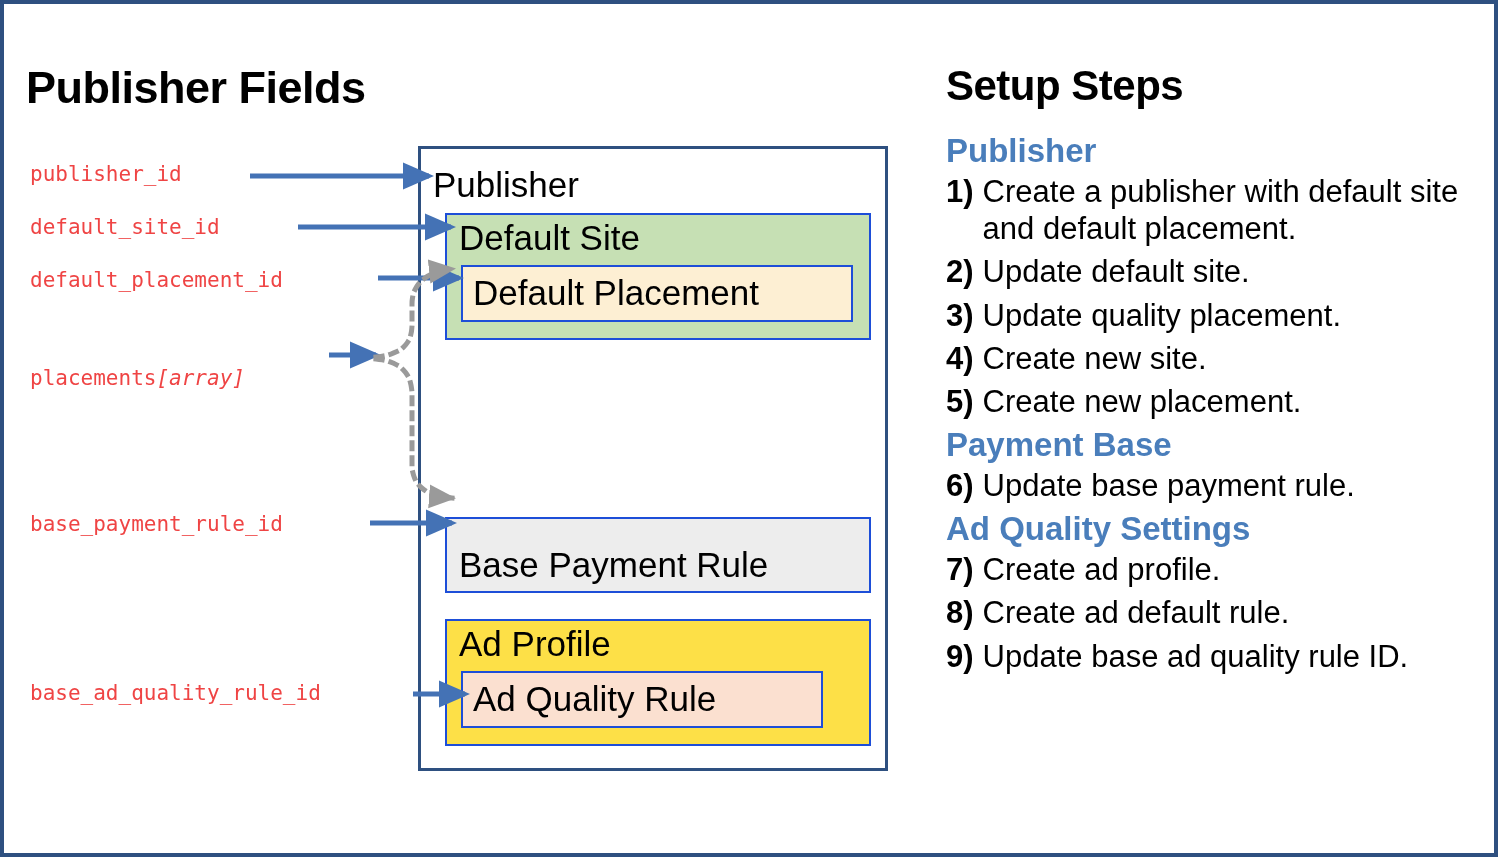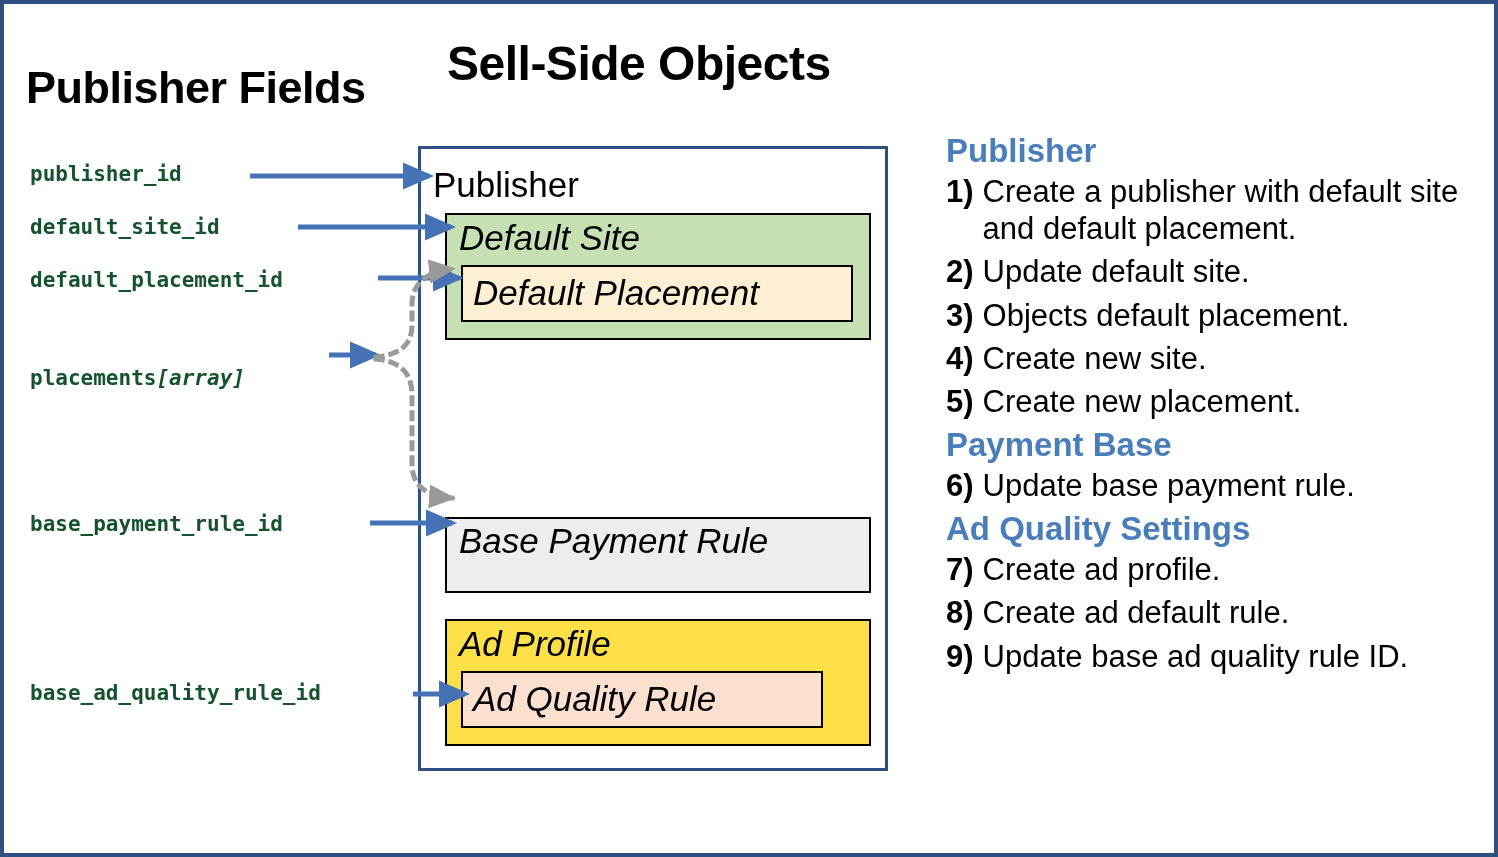--- a/index.html
+++ b/index.html
@@ -29,43 +29,42 @@
     letter-spacing: -0.5px;
   }
   #title-publisher-fields { left: 22px;  top: 58px;  font-size: 45px; }
   #title-sellside        { left: 443px; top: 32px;  font-size: 48px; }
   #title-setup-steps     { left: 942px; top: 58px;  font-size: 42px; }
 
   
   .field-label {
     position: absolute;
     font-family: "DejaVu Sans Mono", "Liberation Mono", monospace;
-    font-weight: bold;
+    font-weight: normal;
     font-size: 21px;
-    color: #14532d;
+    color: #ef4444;
     white-space: nowrap;
   }
   .field-label .arr { font-style: italic; }
 
   
   #sellside-box {
     position: absolute;
     left: 414px;
     top: 142px;
     width: 470px;
     height: 625px;
     border: 3px solid #2E5080;
     box-sizing: border-box;
     background: #ffffff;
   }
   .obj-box {
     position: absolute;
-    border: 2px solid #000000;
+    border: 2px solid #1d4ed8;
     box-sizing: border-box;
-    font-style: italic;
   }
   .obj-label {
     position: absolute;
     font-size: 35px;
     color: #000000;
     white-space: nowrap;
     line-height: 1;
   }
   .green { background: #C6E0B4; }
   .cream { background: #FDEFD3; }
@@ -106,21 +105,21 @@
     margin-right: 9px;
   }
   .step-text { flex: 1 1 auto; }
 </style>
 </head>
 <body>
 
 <div id="page">
 
   <div class="col-title" id="title-publisher-fields">Publisher Fields</div>
-  <div class="col-title" id="title-sellside">Sell-Side Objects</div>
+  <div class="col-title" id="title-setup-steps">Setup Steps</div>
 
   <div class="field-label" style="left:26px; top:158px;">
     <span>publisher_id</span>
   </div>
   <div class="field-label" style="left:26px; top:211px;">
     <span>default_site_id</span>
   </div>
   <div class="field-label" style="left:26px; top:264px;">
     <span>default_placement_id</span>
   </div>
@@ -140,21 +139,21 @@
 
     <div class="obj-box green" style="left:24px; top:64px; width:426px; height:127px;">
       <div class="obj-label" style="left:12px; top:5px;">Default Site</div>
       <div class="obj-box cream" style="left:14px; top:50px; width:392px; height:57px;">
         <div class="obj-label" style="left:10px; top:8px;">Default Placement</div>
       </div>
     </div>
 
 
     <div class="obj-box gray" style="left:24px; top:368px; width:426px; height:76px;">
-      <div class="obj-label" style="left:12px; top:4px;">Base Payment Rule</div>
+      <div class="obj-label" style="left:12px; top:28px;">Base Payment Rule</div>
     </div>
 
     <div class="obj-box blue" style="left:24px; top:470px; width:426px; height:127px;">
       <div class="obj-label" style="left:12px; top:5px;">Ad Profile</div>
       <div class="obj-box peach" style="left:14px; top:50px; width:362px; height:57px;">
         <div class="obj-label" style="left:10px; top:8px;">Ad Quality Rule</div>
       </div>
     </div>
 
   </div>
@@ -192,21 +191,21 @@
     <div class="step-row">
       <span class="step-num">1)</span>
       <span class="step-text">Create a publisher with default site and default placement.</span>
     </div>
     <div class="step-row">
       <span class="step-num">2)</span>
       <span class="step-text">Update default site.</span>
     </div>
     <div class="step-row">
       <span class="step-num">3)</span>
-      <span class="step-text">Objects default placement.</span>
+      <span class="step-text">Update quality placement.</span>
     </div>
     <div class="step-row">
       <span class="step-num">4)</span>
       <span class="step-text">Create new site.</span>
     </div>
     <div class="step-row">
       <span class="step-num">5)</span>
       <span class="step-text">Create new placement.</span>
     </div>
 

